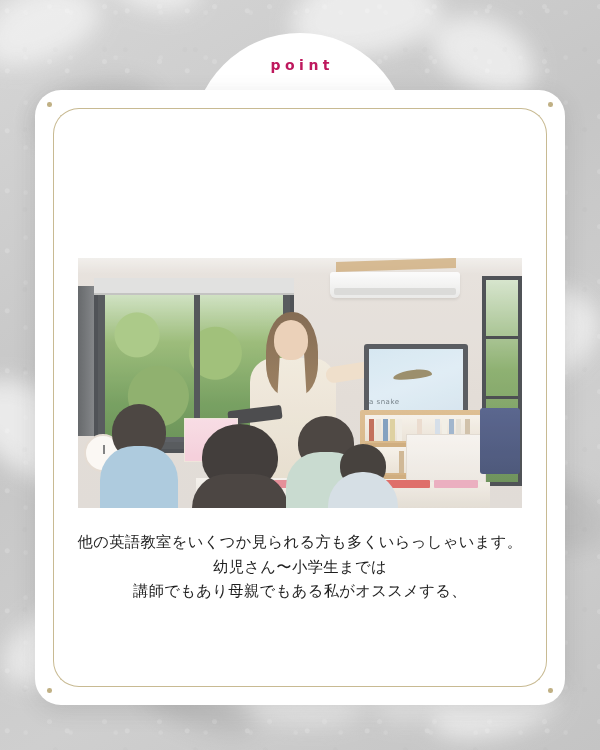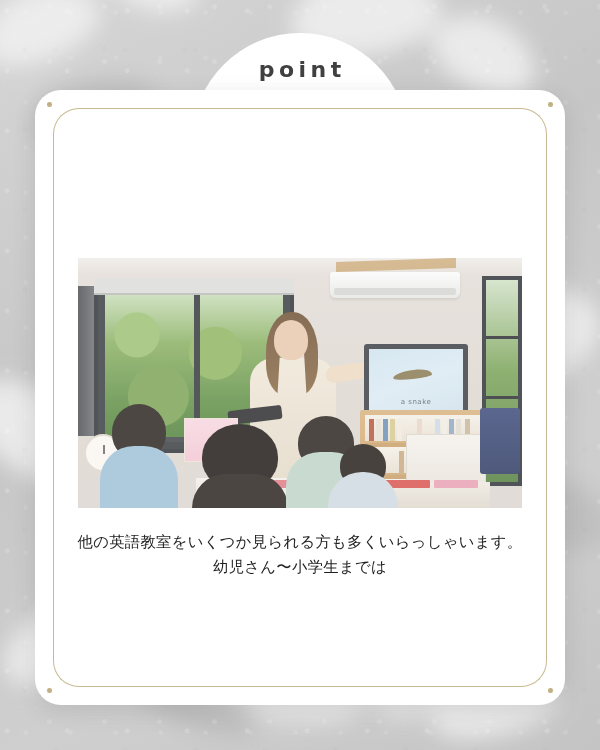--- a/index.html
+++ b/index.html
@@ -69,24 +69,24 @@
     border-radius: 108px 108px 0 0;
     z-index: 2;
   }
   .arch-label {
     position: absolute;
     left: 0;
     right: 0;
     top: 24px;
     text-align: center;
     font-family: "DejaVu Sans", sans-serif;
-    font-size: 22px;
+    font-size: 14px;
     font-weight: 700;
     letter-spacing: 4.5px;
-    color: #404040;
+    color: #be185d;
     text-indent: 4.5px;
   }
 
   
   .card {
     position: absolute;
     left: 35px;
     top: 90px;
     width: 530px;
     height: 615px;
@@ -249,21 +249,20 @@
     background: linear-gradient(160deg,#cfe3ef 0%, #dbeaf3 50%, #cfe0ec 100%);
   }
   .ph-tv-snake {
     position: absolute; left: 26%; top: 32%; width: 42%; height: 14%;
     background: #8a7a52;
     border-radius: 60% 40% 50% 50% / 70% 70% 30% 30%;
     transform: rotate(-6deg);
   }
   .ph-tv-text {
     position: absolute; left: 0; right: 0; bottom: 9px;
-    text-align: center;
     font-family: "DejaVu Sans", sans-serif;
     font-size: 7px; color: #5d6b74; letter-spacing: .5px;
   }
   .ph-tvstand {
     position: absolute; left: 326px; top: 162px; width: 24px; height: 7px; background: #35383c;
   }
   
   .ph-shelf {
     position: absolute; left: 282px; top: 152px; width: 126px; height: 96px;
     background: linear-gradient(180deg,#d8b37f,#c79f68);
@@ -527,17 +526,18 @@
           <div class="head" style="top:2px;  width:46px; height:44px; background:#241e1a;"></div>
           <div class="body" style="width:70px; height:36px; background:#cfd9e0;"></div>
         </div>
 
         <div class="photo-veil"></div>
       </div>
 
       <div class="body-copy">
         <span class="line">他の英語教室をいくつか見られる方も多くいらっしゃいます。</span>
         <span class="line">幼児さん〜小学生までは</span>
+        <span class="line">講師でもあり母親でもある私がオススメする、</span>
       </div>
 
     </div>
   </div>
 </div>
 
 </body></html>

